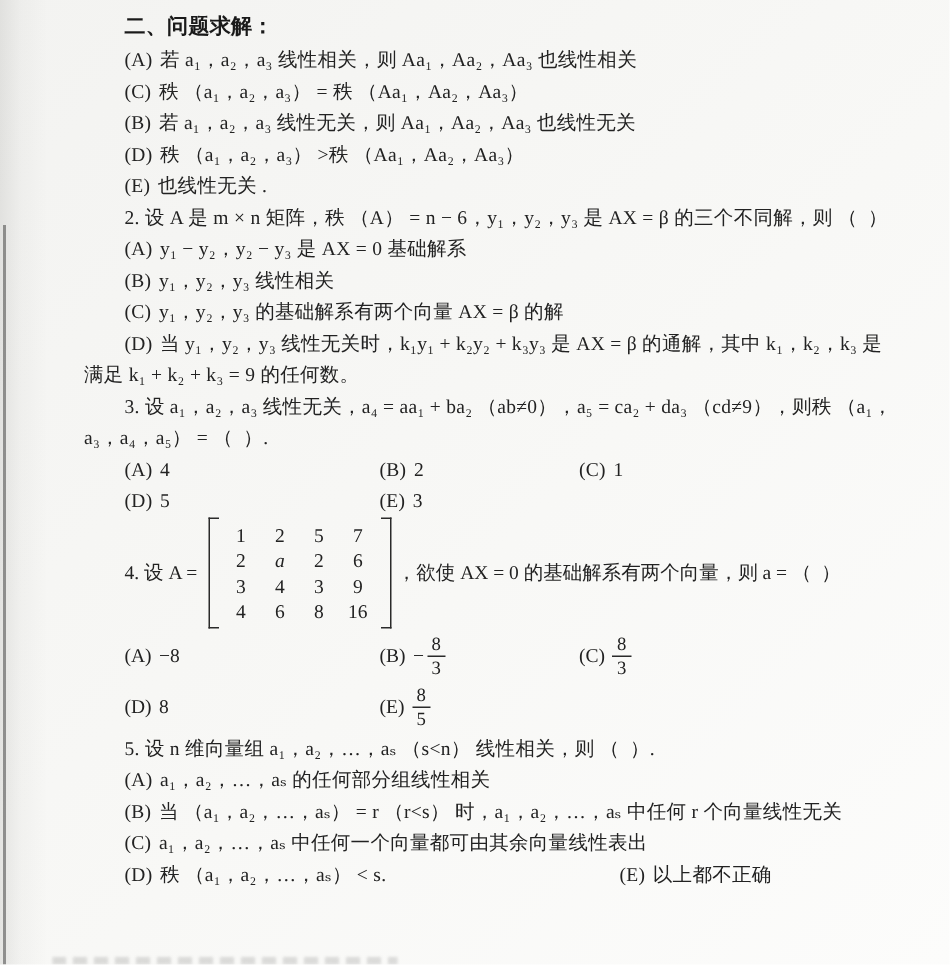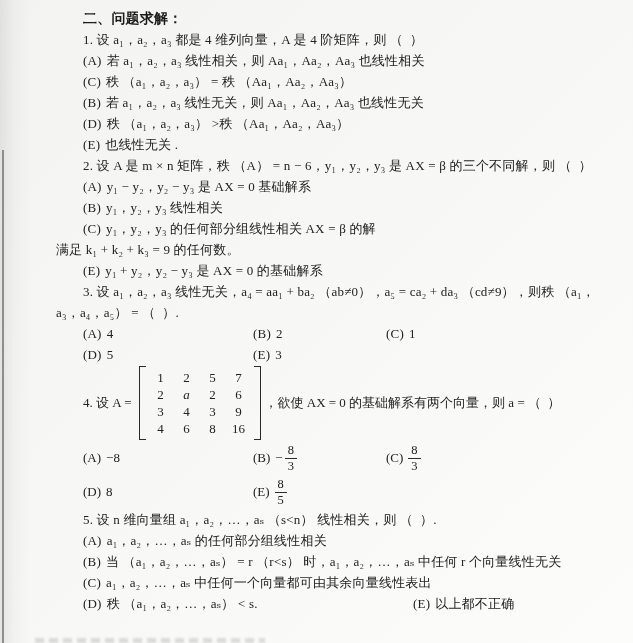--- a/index.html
+++ b/index.html
@@ -53,33 +53,32 @@
             background:repeating-linear-gradient(90deg, rgba(80,80,80,0.5) 0 9px, rgba(0,0,0,0) 9px 14px);
             filter:blur(1.2px); opacity:0.35; }
 </style>
 </head>
 <body>
 
 <div class="page">
 
   <div class="line title">二、问题求解：</div>
 
-  <div class="line">1. 设 a₁，a₂，a₃ 都是 4 维列向量，A 是 4 阶矩阵，则 （  ）</div>
   <div class="line"><span class="lab">(A)</span><span class="txt">若 a₁，a₂，a₃ 线性相关，则 Aa₁，Aa₂，Aa₃ 也线性相关</span></div>
   <div class="line"><span class="lab">(C)</span><span class="txt">秩 （a₁，a₂，a₃） = 秩 （Aa₁，Aa₂，Aa₃）</span></div>
   <div class="line"><span class="lab">(B)</span><span class="txt">若 a₁，a₂，a₃ 线性无关，则 Aa₁，Aa₂，Aa₃ 也线性无关</span></div>
   <div class="line"><span class="lab">(D)</span><span class="txt">秩 （a₁，a₂，a₃） &gt;秩 （Aa₁，Aa₂，Aa₃）</span></div>
   <div class="line"><span class="lab">(E)</span><span class="txt">也线性无关 .</span></div>
 
   <div class="line">2. 设 A 是 m × n 矩阵，秩 （A） = n − 6，y₁，y₂，y₃ 是 AX = β 的三个不同解，则 （  ）</div>
   <div class="line"><span class="lab">(A)</span><span class="txt">y₁ − y₂，y₂ − y₃ 是 AX = 0 基础解系</span></div>
   <div class="line"><span class="lab">(B)</span><span class="txt">y₁，y₂，y₃ 线性相关</span></div>
-  <div class="line"><span class="lab">(C)</span><span class="txt">y₁，y₂，y₃ 的任何部分组线性相关 AX = β 的解</span></div>
+  <div class="line"><span class="lab">(C)</span><span class="txt">y₁，y₂，y₃ 的基础解系有两个向量 AX = β 的解</span></div>
+  <div class="line"><span class="lab">(D)</span><span class="txt">当 y₁，y₂，y₃ 线性无关时，k₁y₁ + k₂y₂ + k₃y₃ 是 AX = β 的通解，其中 k₁，k₂，k₃ 是</span></div>
   <div class="line cont">满足 k₁ + k₂ + k₃ = 9 的任何数。</div>
-  <div class="line"><span class="lab">(E)</span><span class="txt">y₁ + y₂，y₂ − y₃ 是 AX = 0 的基础解系</span></div>
 
   <div class="line">3. 设 a₁，a₂，a₃ 线性无关，a₄ = aa₁ + ba₂ （ab≠0），a₅ = ca₂ + da₃ （cd≠9），则秩 （a₁，</div>
   <div class="line cont">a₃，a₄，a₅） = （  ）.</div>
   <div class="line grid">
     <span class="c w170"><span class="lab">(A)</span><span>4</span></span>
     <span class="c w133"><span class="lab">(B)</span><span>2</span></span>
     <span class="c"><span class="lab">(C)</span><span>1</span></span>
   </div>
   <div class="line grid">
     <span class="c w170"><span class="lab">(D)</span><span>5</span></span>

